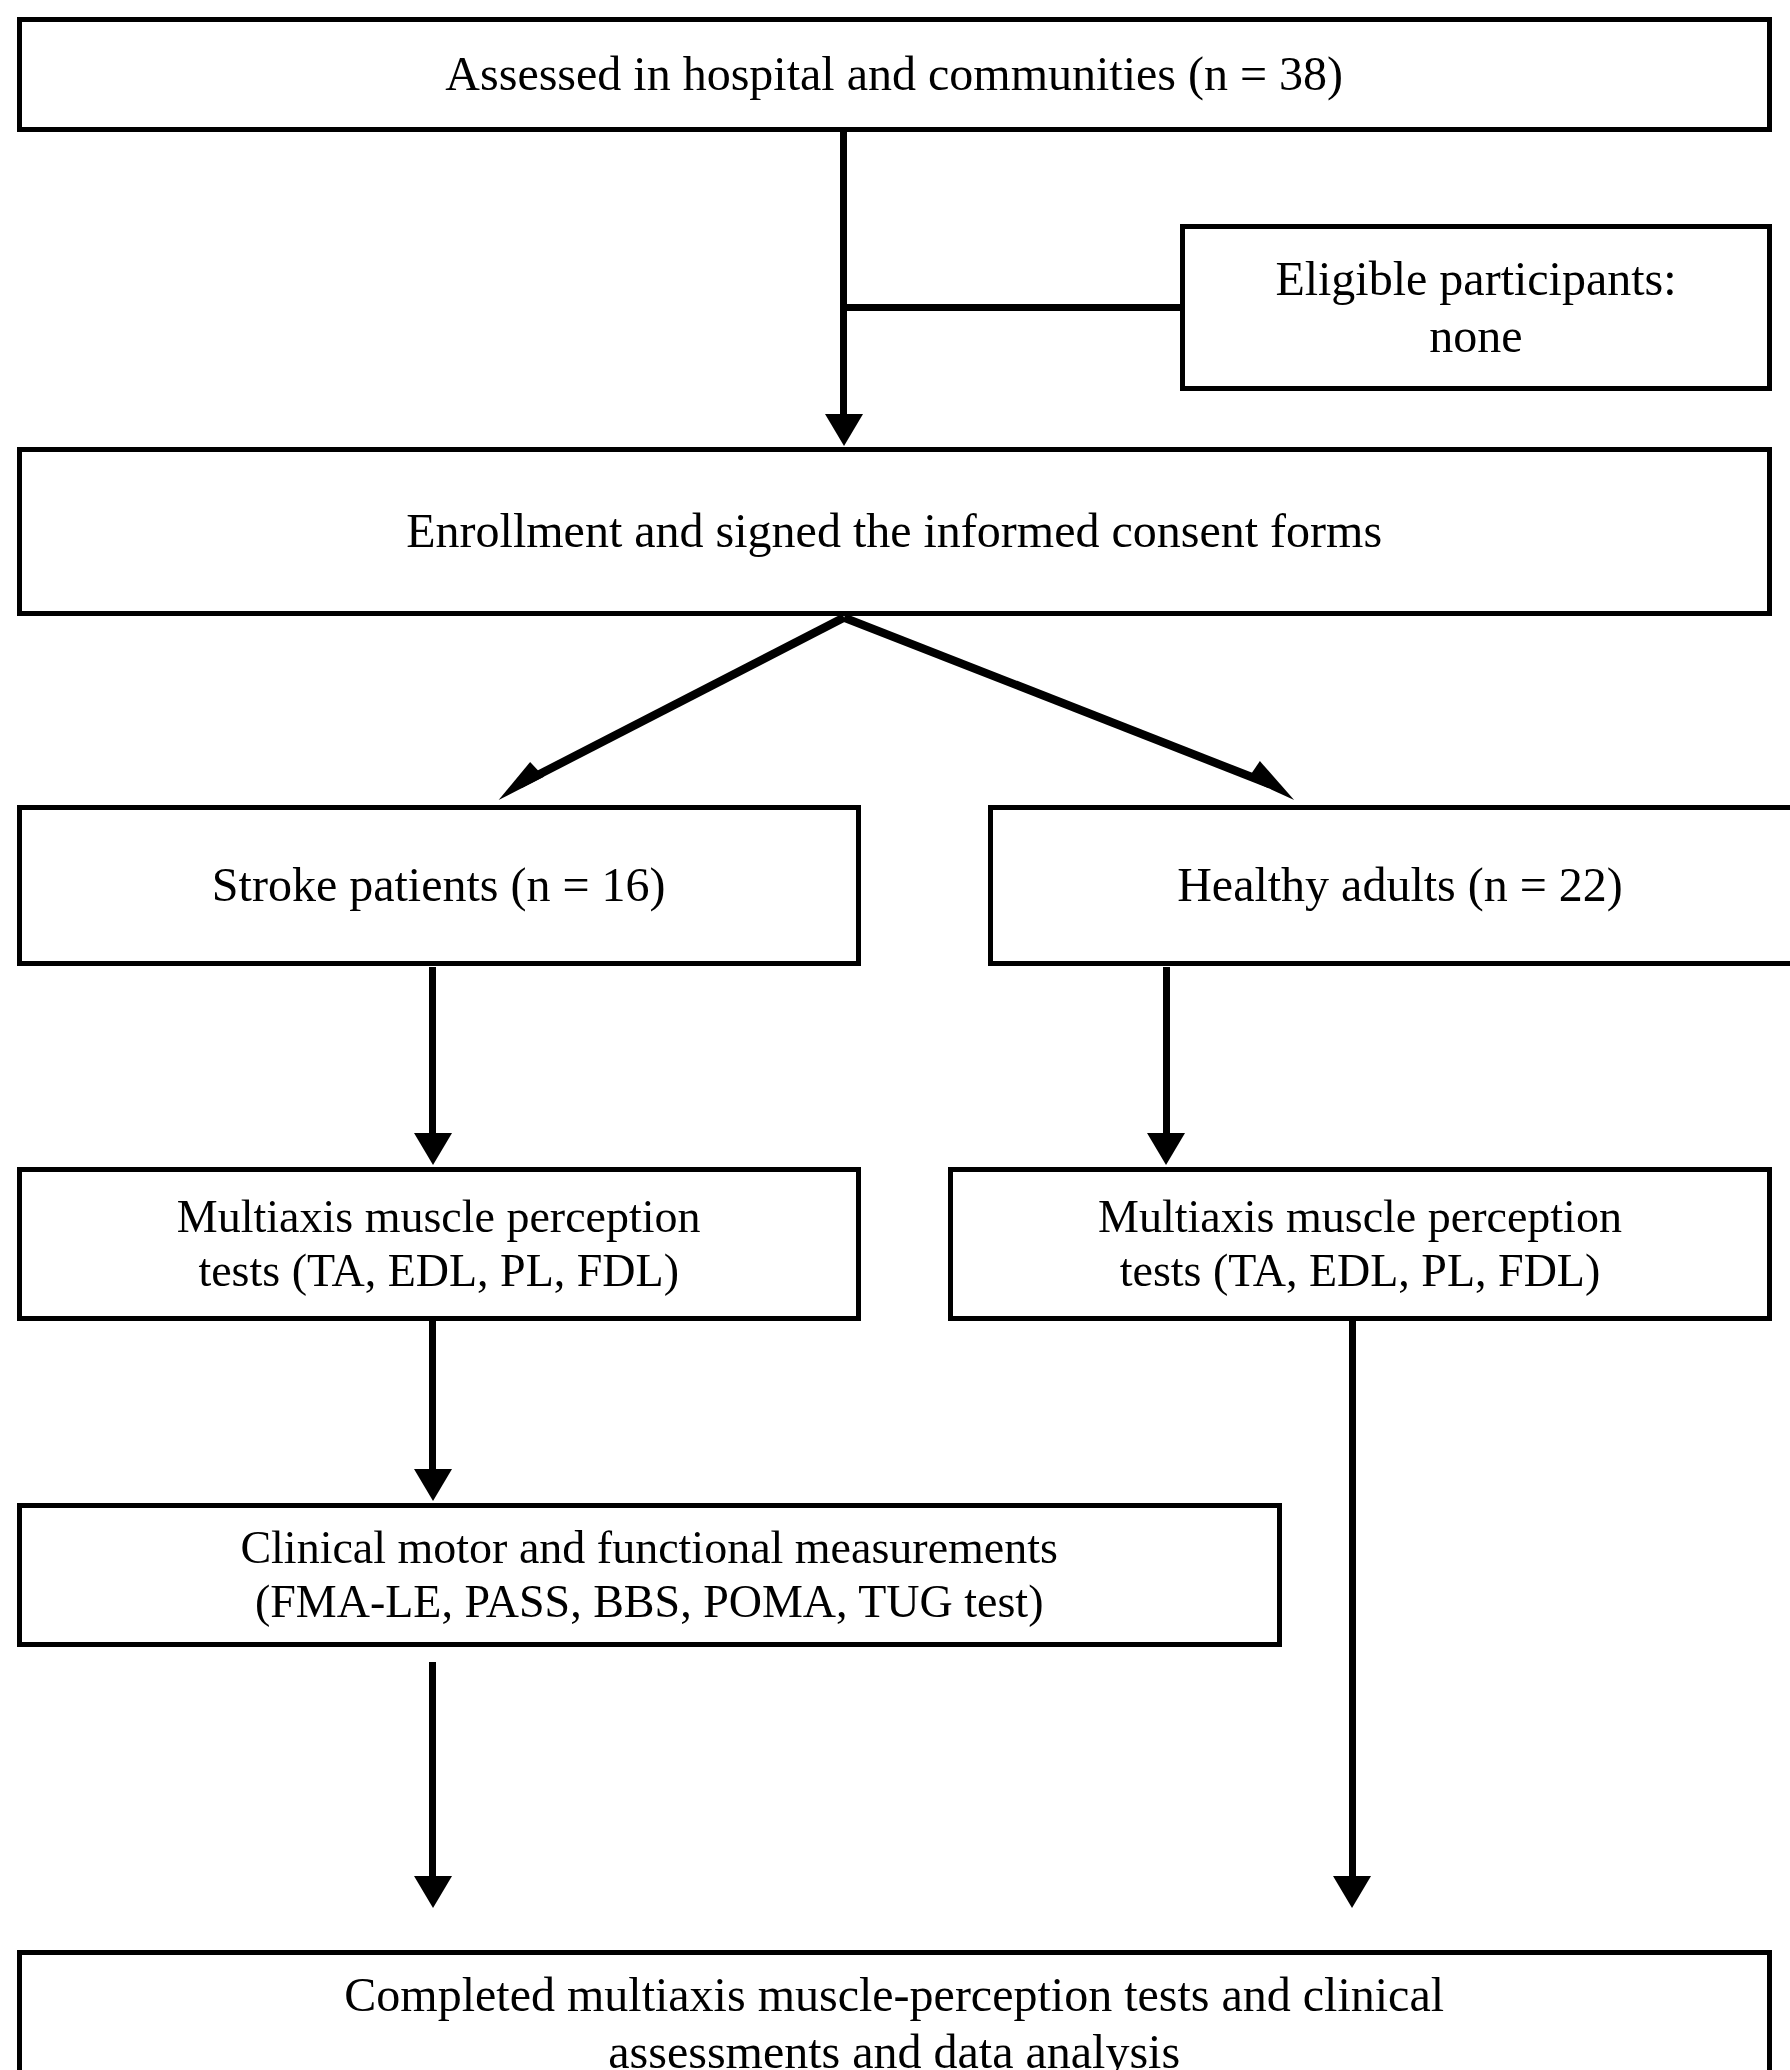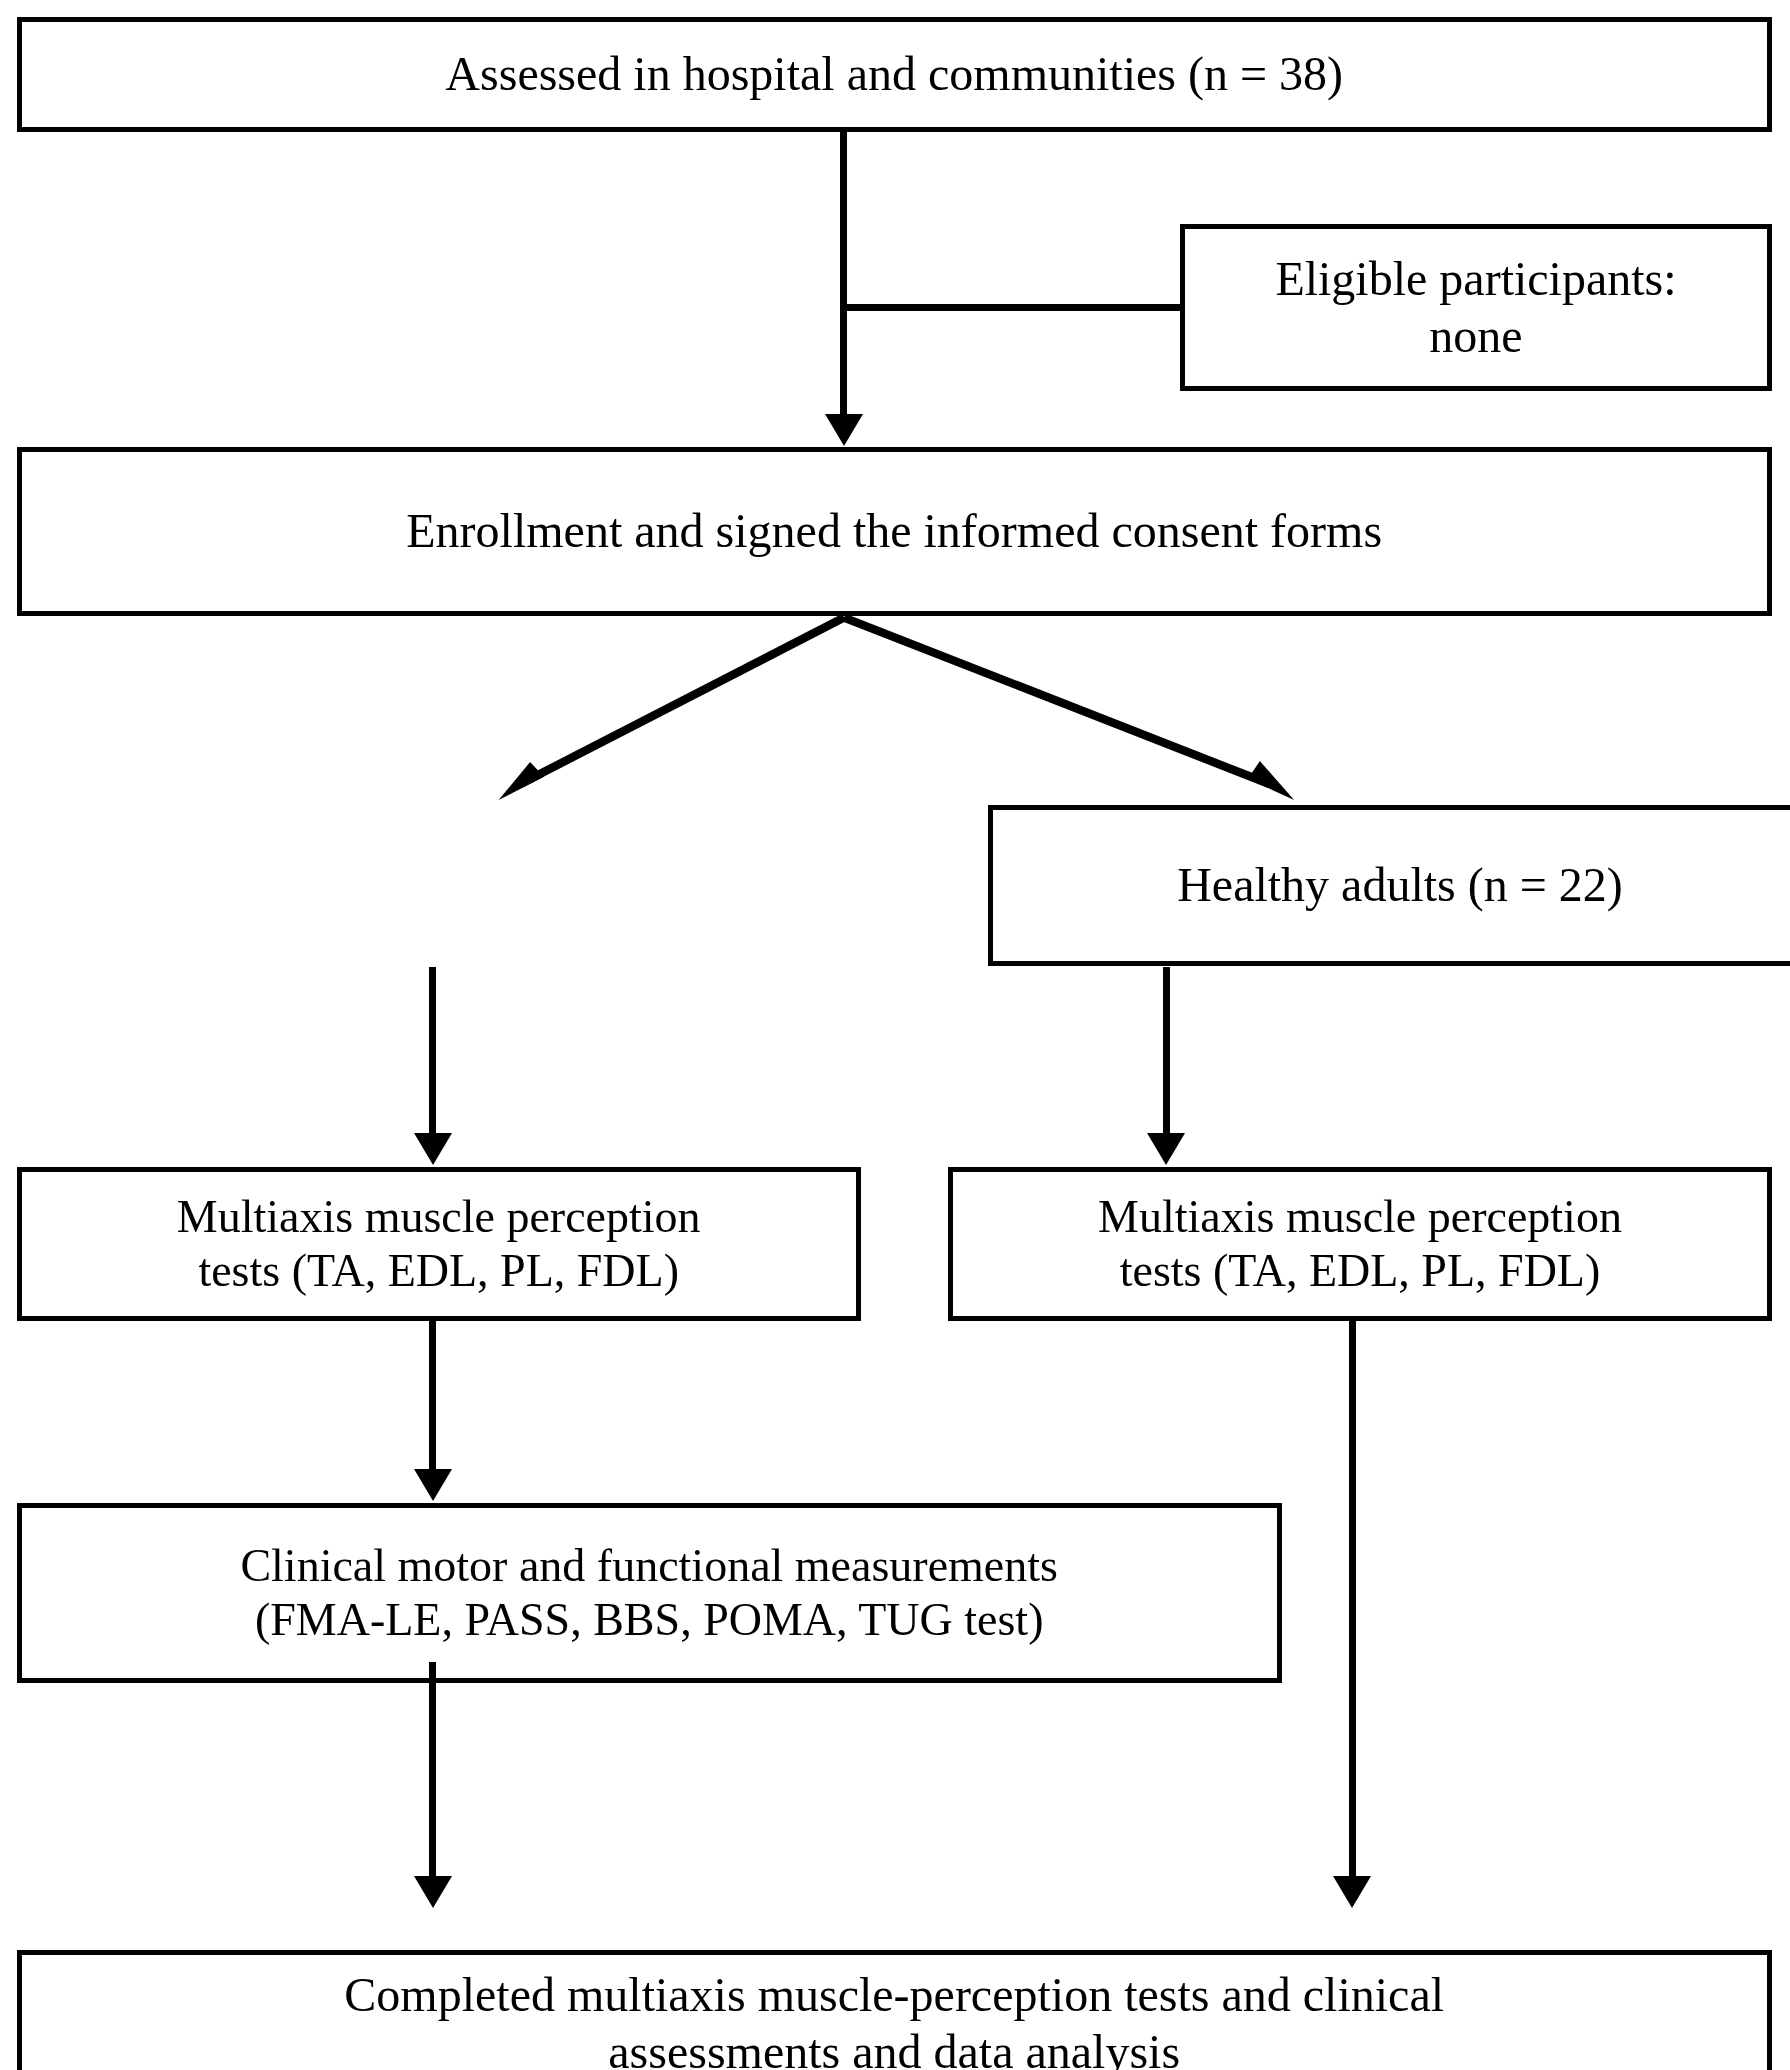--- a/index.html
+++ b/index.html
@@ -33,21 +33,21 @@
     white-space: pre-line;
   }
   
   #node-assessed   { left: 16.7px;   top: 16.7px;   width: 1755px; height: 115px; font-size: 48px; justify-content: center; }
   #node-eligible   { left: 1180px; top: 224px;  width: 592px;  height: 167px; font-size: 48px; }
   #node-enrollment { left: 16.7px;   top: 447px;  width: 1755px; height: 169px; font-size: 48px; }
   #node-stroke     { left: 16.7px;   top: 805px;  width: 844px;  height: 161px; font-size: 48px; }
   #node-healthy    { left: 948px; top: 805px;  width: 824px;  height: 161px; font-size: 48px; margin-left: 40px; }
   #node-tests-left { left: 16.7px;   top: 1167px; width: 844px;  height: 154px; font-size: 46px; }
   #node-tests-right{ left: 948px; top: 1167px; width: 824px;  height: 154px; font-size: 46px; }
-  #node-clinical   { left: 16.7px;   top: 1503px; width: 1265px; height: 180px; font-size: 46px; }
+  #node-clinical   { left: 16.7px;   top: 1503px; width: 1265px; height: 144px; font-size: 46px; }
   #node-completed  { left: 16.7px;   top: 1909px; width: 1755px; height: 148px; font-size: 48px; margin-top: 41px; }
 
   
   .vline {
     position: absolute;
     width: 7.4px;
     background: #000000;
   }
   .hline {
     position: absolute;
@@ -78,20 +78,23 @@
 
   <div class="node" id="node-enrollment">
     <span class="txt">Enrollment and signed the informed consent forms</span>
   </div>
 
   <div class="node" id="node-eligible">
     <span class="txt">Eligible participants:
 none</span>
   </div>
 
+  <div class="node" id="node-stroke">
+    <span class="txt">Stroke patients (n = 16)</span>
+  </div>
 
   <div class="node" id="node-healthy">
     <span class="txt">Healthy adults (n = 22)</span>
   </div>
 
   <div class="node" id="node-tests-left">
     <span class="txt">Multiaxis muscle perception
 tests (TA, EDL, PL, FDL)</span>
   </div>
 

